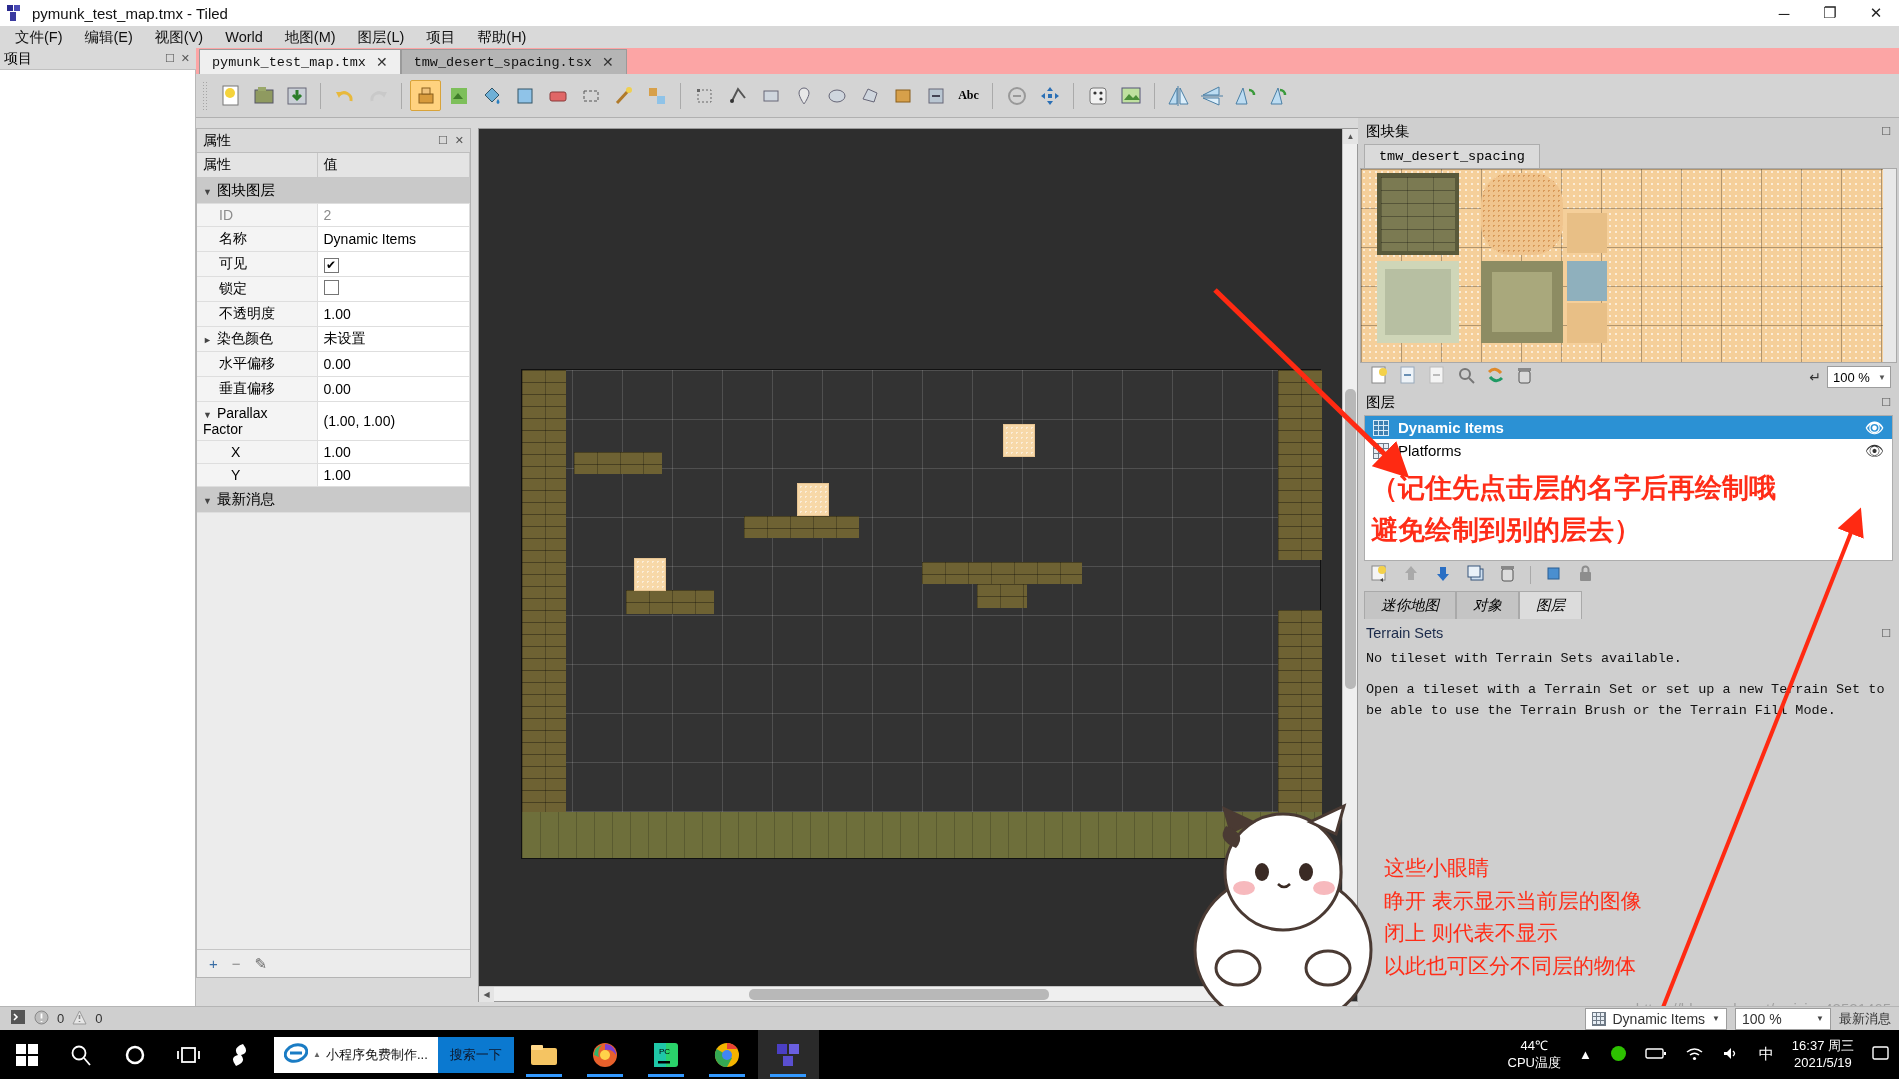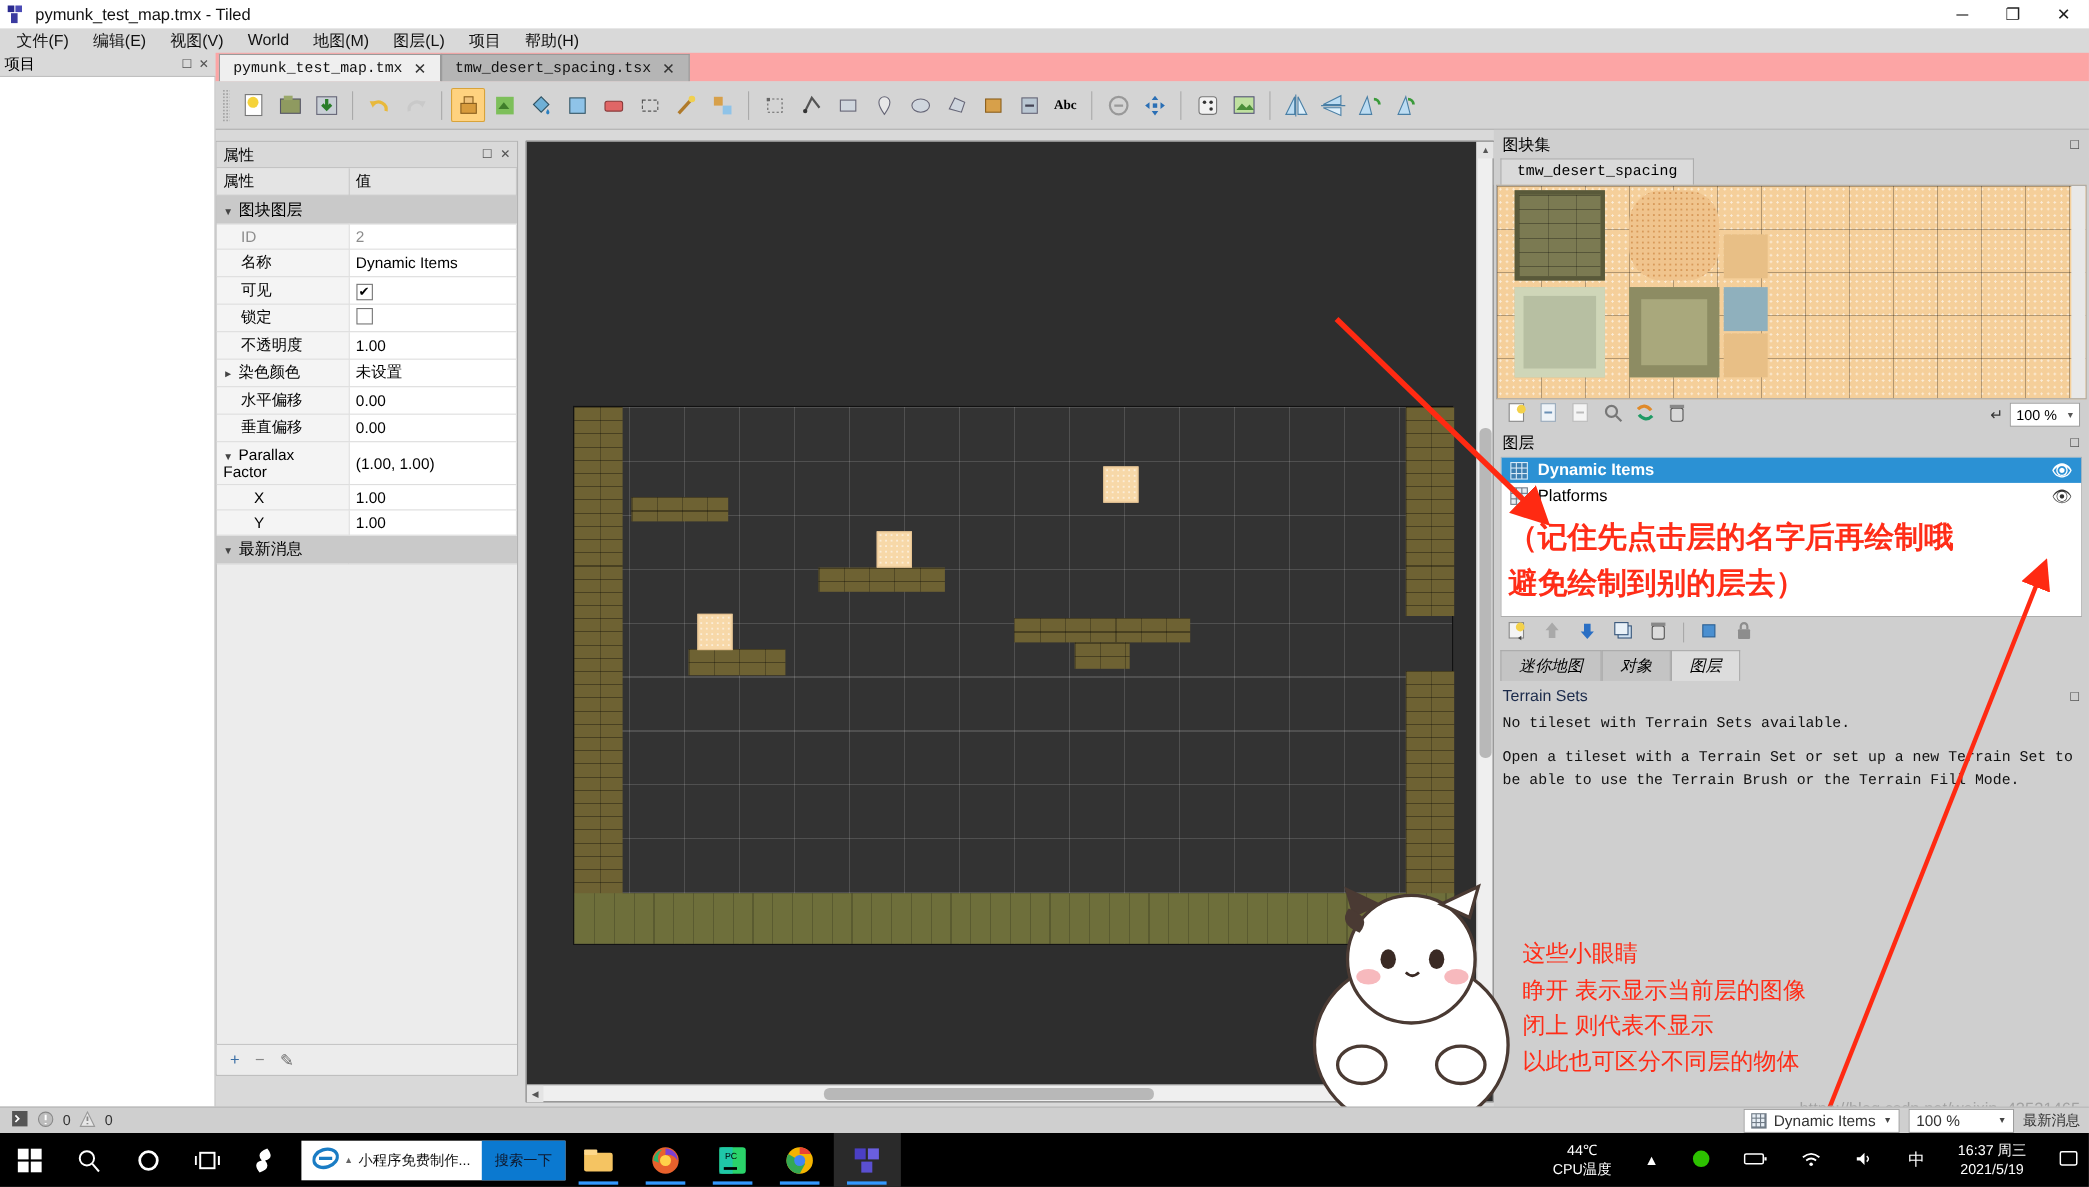--- a/index.html
+++ b/index.html
@@ -223,21 +223,21 @@
   }
   .tkicon{ width:54px;height:49px;display:flex;align-items:center;justify-content:center;}
   .tkapp{ width:61px;height:49px;display:flex;align-items:center;justify-content:center;position:relative;}
   .tkapp.active{ background:#2a2a2a;}
   .tkapp .under{ position:absolute;bottom:2px;left:12px;width:36px;height:3px;background:#39f;}
   .searchbox{ height:36px;background:#fff;display:flex;align-items:center;color:#111;
               font-size:13px;margin-left:4px;}
   .searchbox .iebox{ display:flex;align-items:center;gap:5px;padding:0 10px;}
   .searchbtn{ background:#0b79d0;color:#0f172a;height:36px;display:flex;align-items:center;
               padding:0 12px;font-size:13px;}
-  .tray{ margin-left:auto;display:flex;align-items:center;gap:30px;padding-right:10px;font-size:12px;}
+  .tray{ margin-left:auto;display:flex;align-items:center;gap:18px;padding-right:10px;font-size:12px;}
   .traycpu{ text-align:center;line-height:1.25;font-size:13px;}
   .trayclock{ text-align:center;line-height:1.25;font-size:13px;}
 
   .watermark{ position:absolute;right:8px;bottom:62px;color:#9a9a9a;font-size:15px;opacity:.85;}
   
   .cat{ position:absolute; left:1178px; bottom:49px; width:210px;height:230px; }
 </style>
 </head>
 <body>
 

